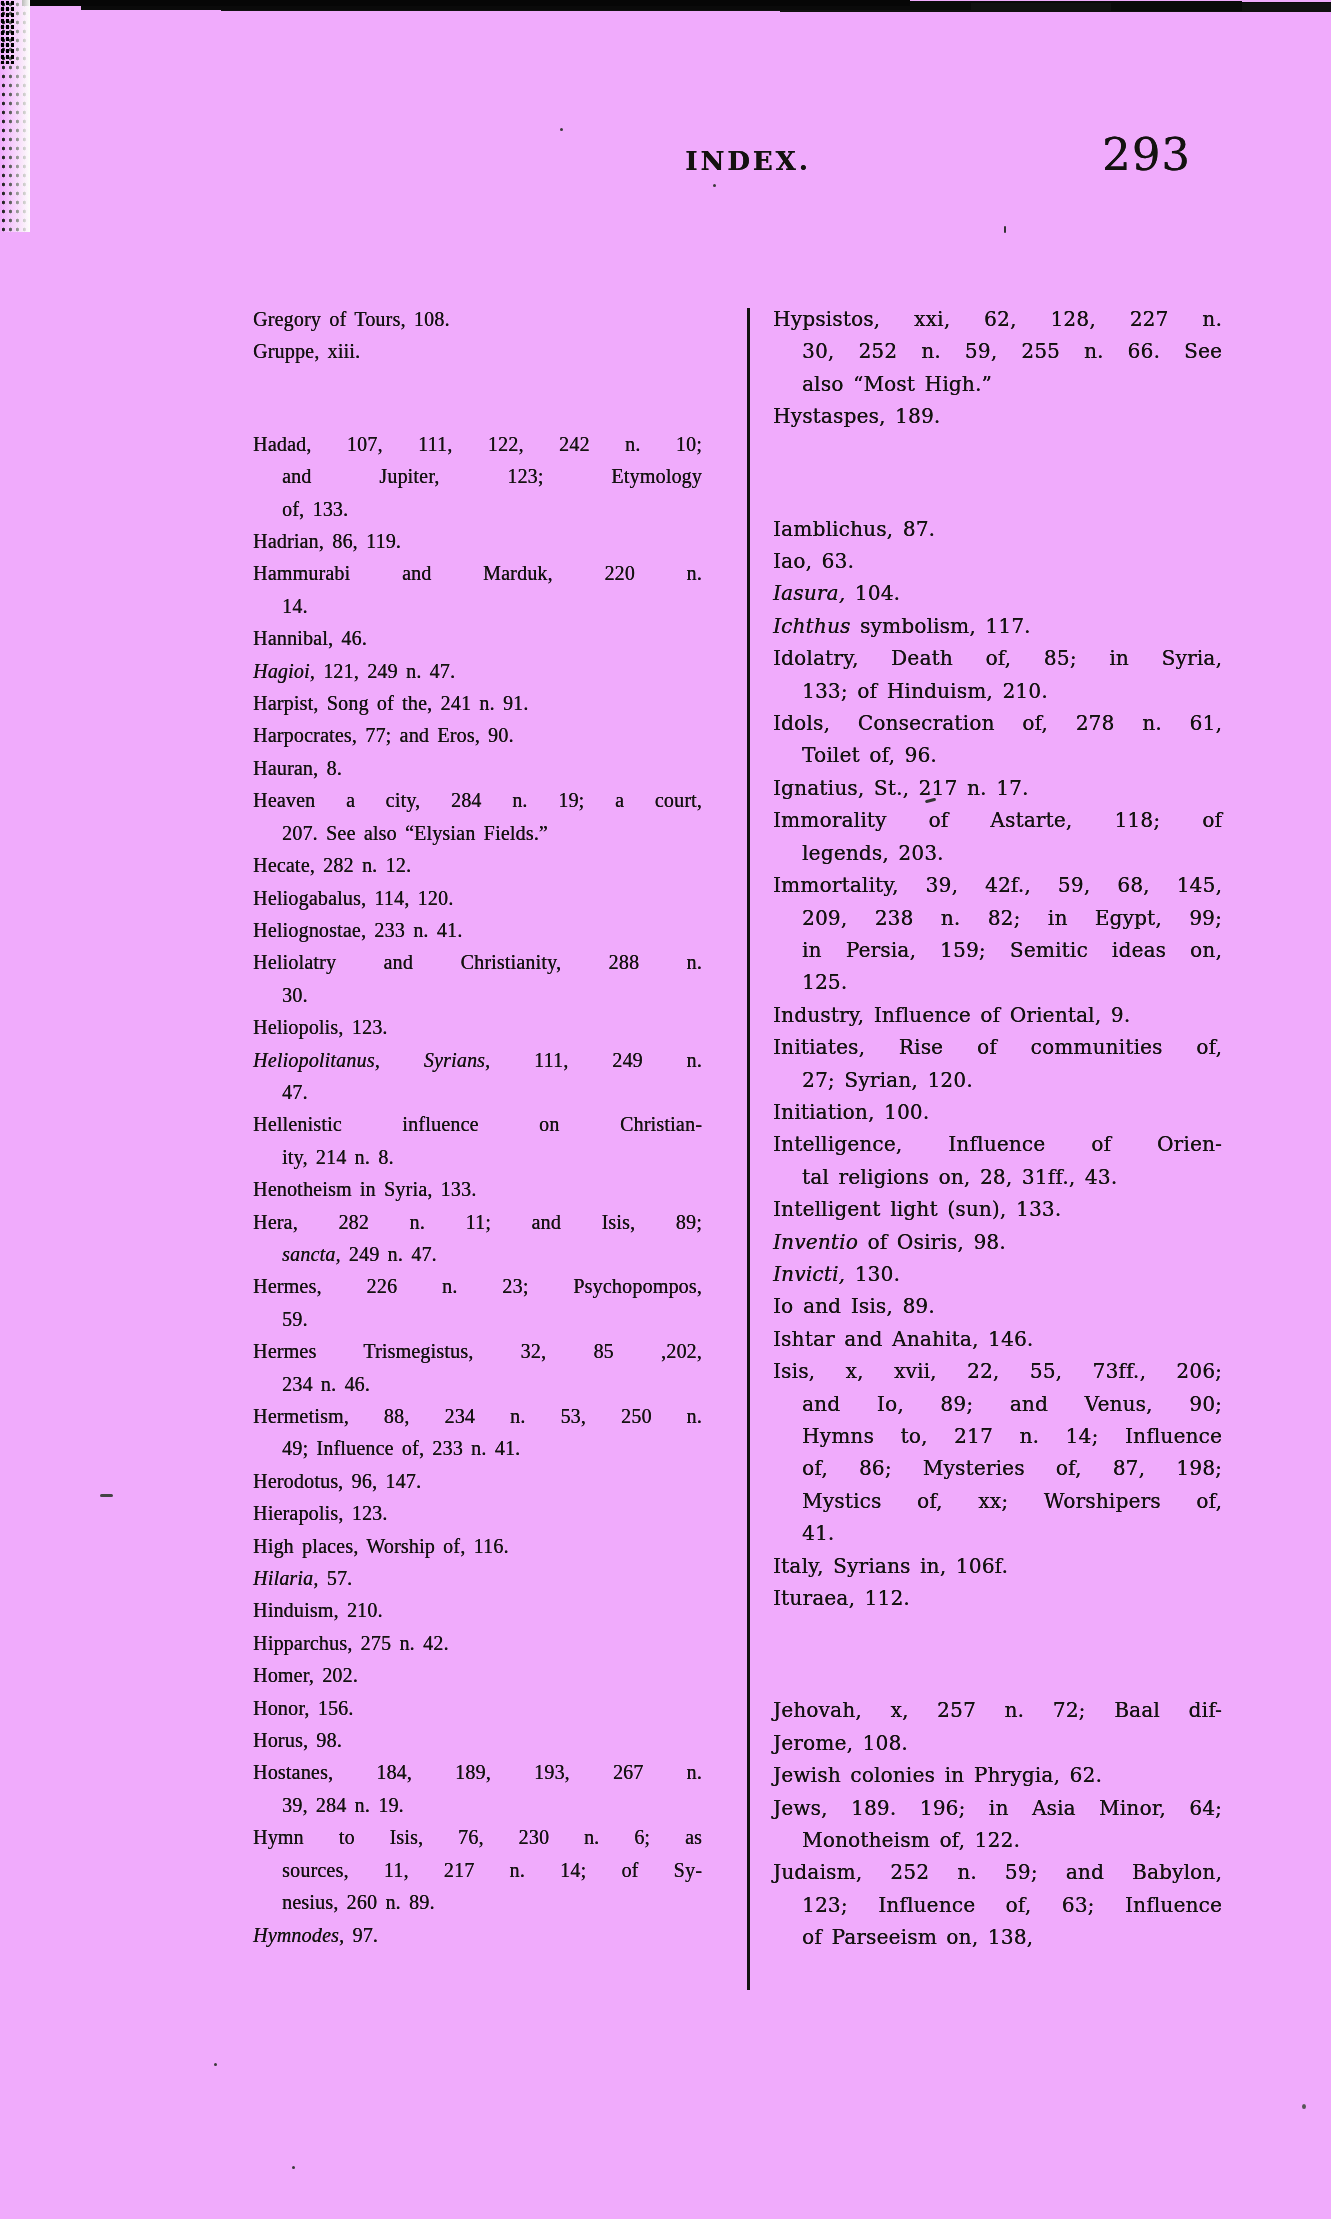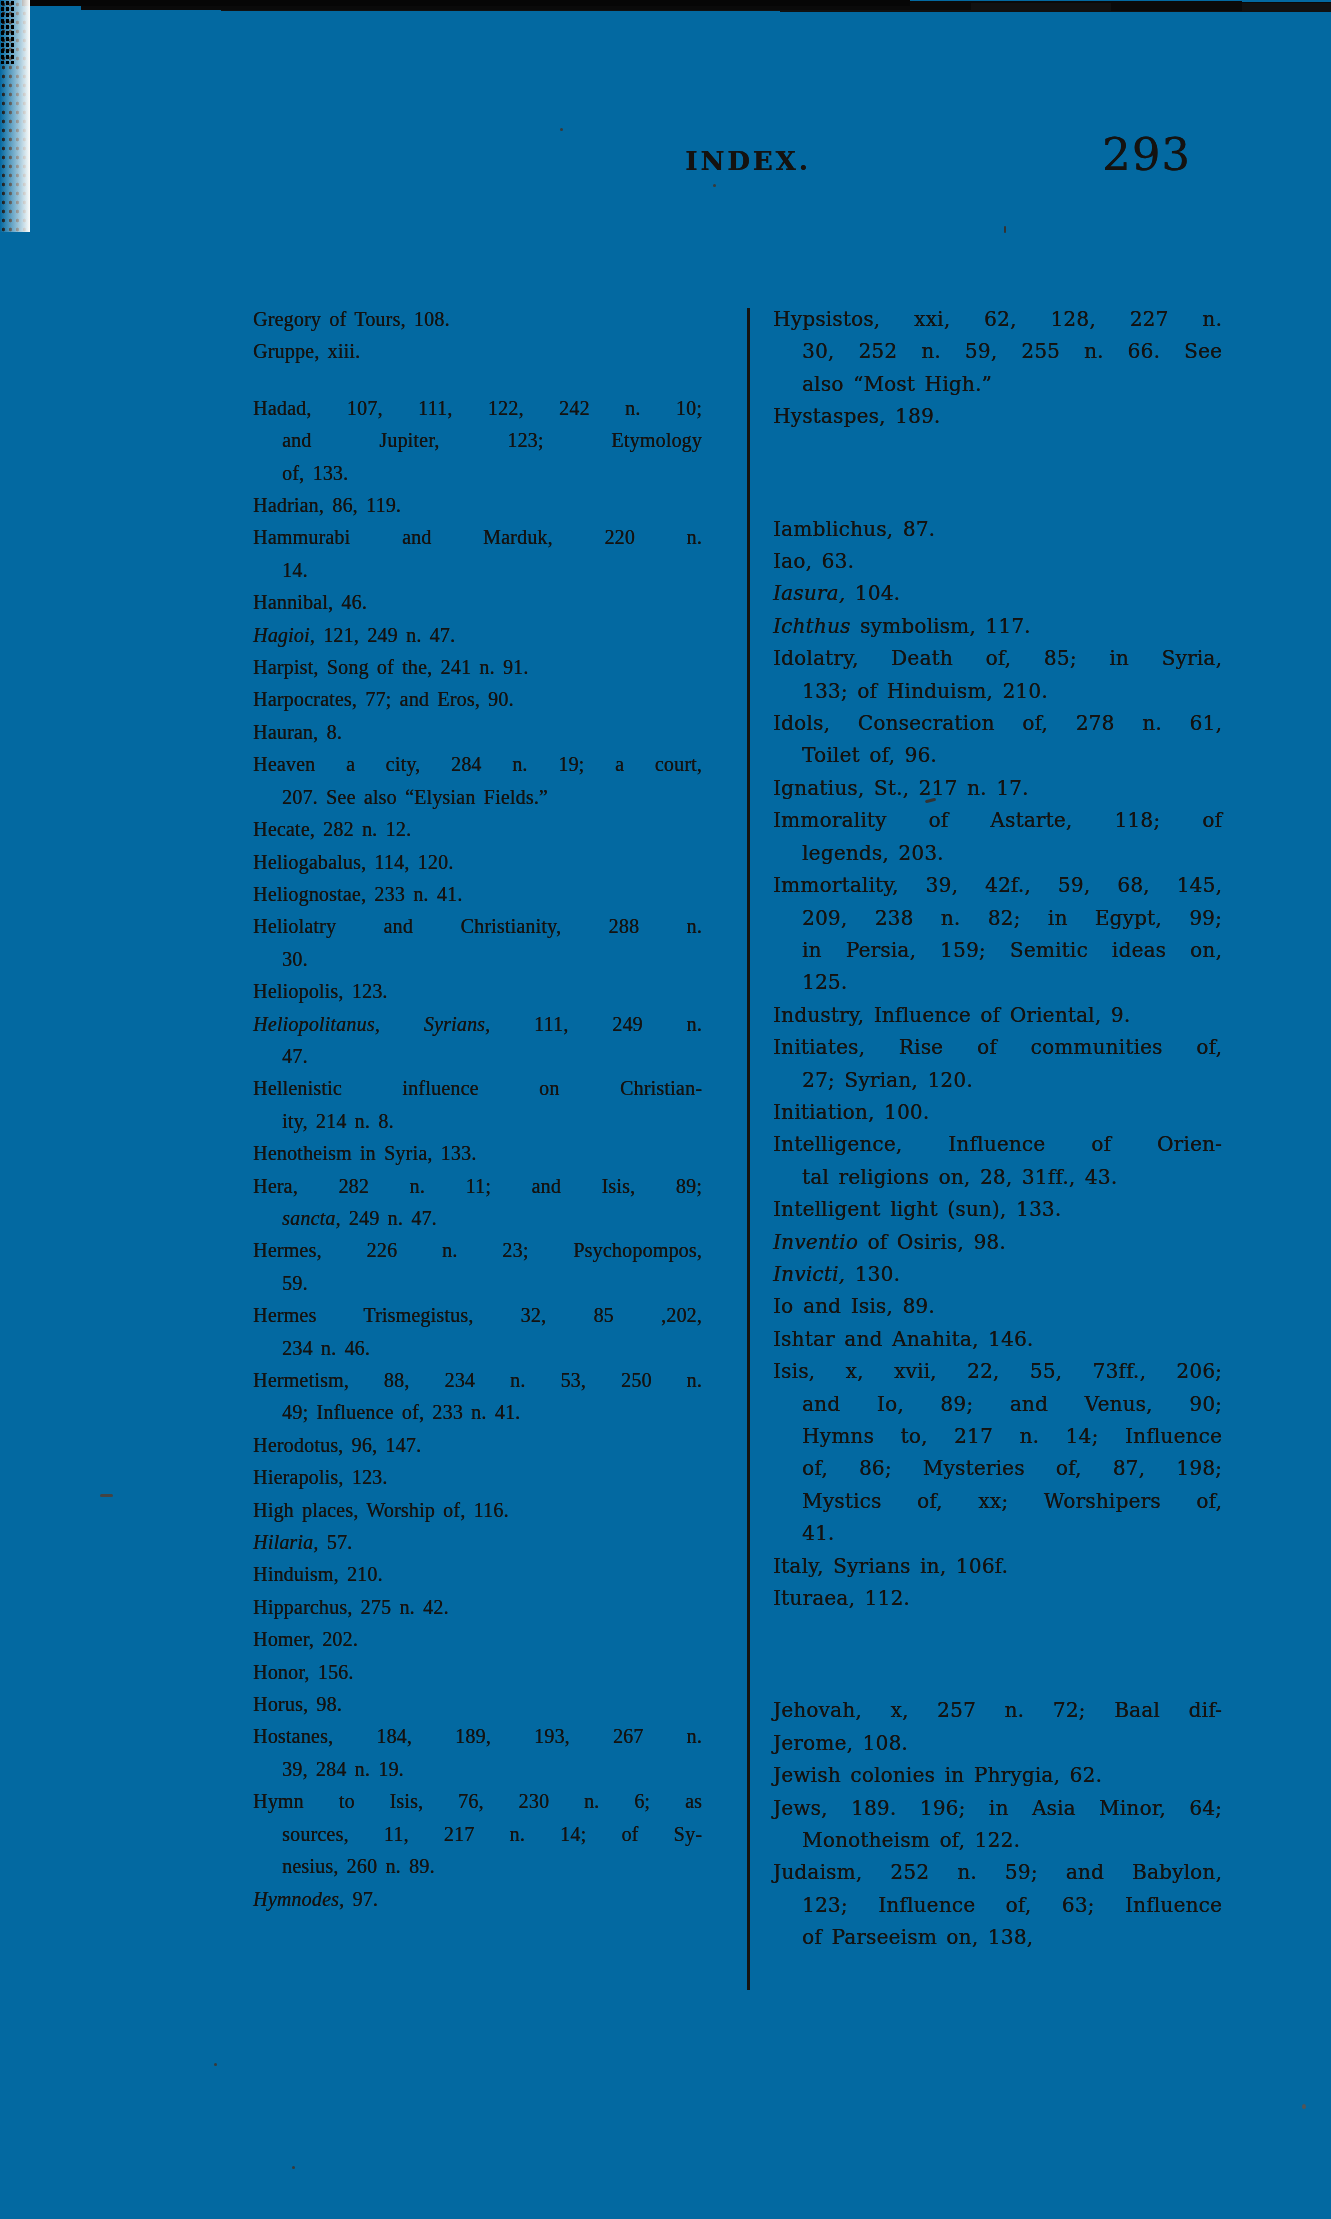--- a/index.html
+++ b/index.html
@@ -1,19 +1,19 @@
 <!DOCTYPE html>
 <html><head>
 <meta charset="utf-8">
 <style>
   html,body{margin:0;padding:0;background:#e8e8e4;}
   .page{
     position:relative;
     width:1331px;height:2219px;
-    background:#0369a1;
+    background:#f0abfc;
     overflow:hidden;
     font-family:"DejaVu Serif", serif;
     color:#141210;
   }
   
   .artifact-top{
     position:absolute;top:0;left:22px;width:888px;height:6px;
     background:#060606;
     box-shadow:60px 3px 0 1px #0a0a0a, 200px 4px 0 1px #111,
                330px 3px 0 2px #0a0a0a, 470px 4px 0 1px #111,
@@ -59,21 +59,21 @@
   }
   .col{
     position:absolute;top:303px;width:449px;
     font-size:20px;line-height:32.4px;
     word-spacing:3px;letter-spacing:.2px;
     text-shadow:.25px .25px 0 #141210;
   }
   .col.left{left:253px;font-family:Liberation Serif, serif;}
   .col.right{left:773px;}
   .entry{margin:0;}
-  .entry.gap{margin-top:24px;}
+  .entry.gap{margin-top:60px;}
   .col.right .entry.gap{margin-top:80px;}
   .line{text-align:justify;white-space:normal;}
   .line.just{text-align-last:justify;}
   .line.cont{padding-left:29px;}
   .line i{font-style:italic;margin-top:18px;}
 </style>
 </head>
 <body>
 
 <div class="page">

